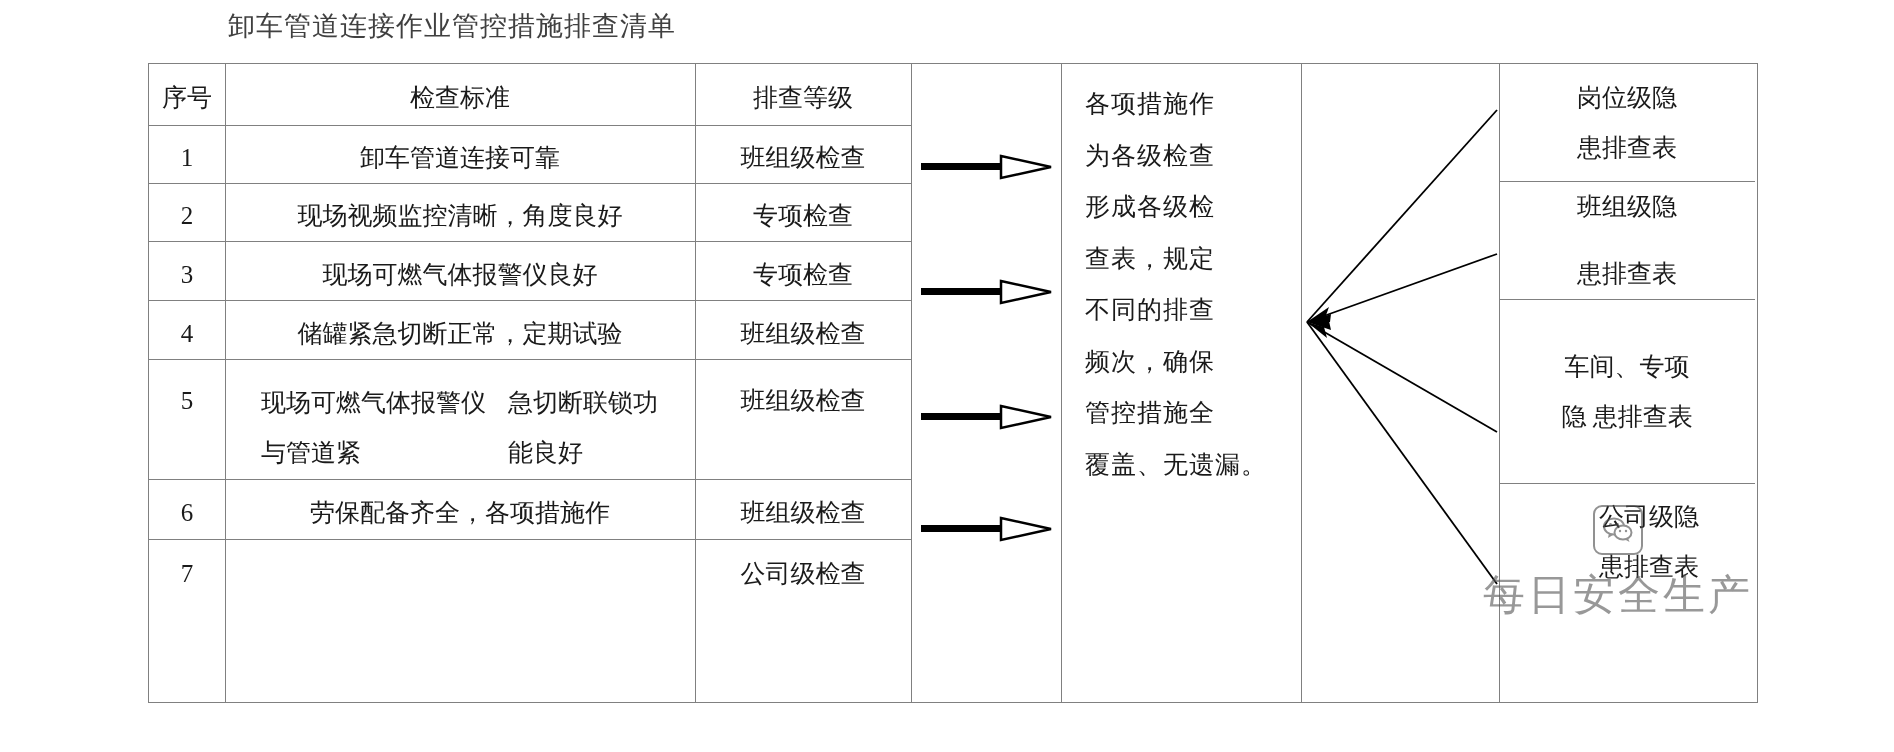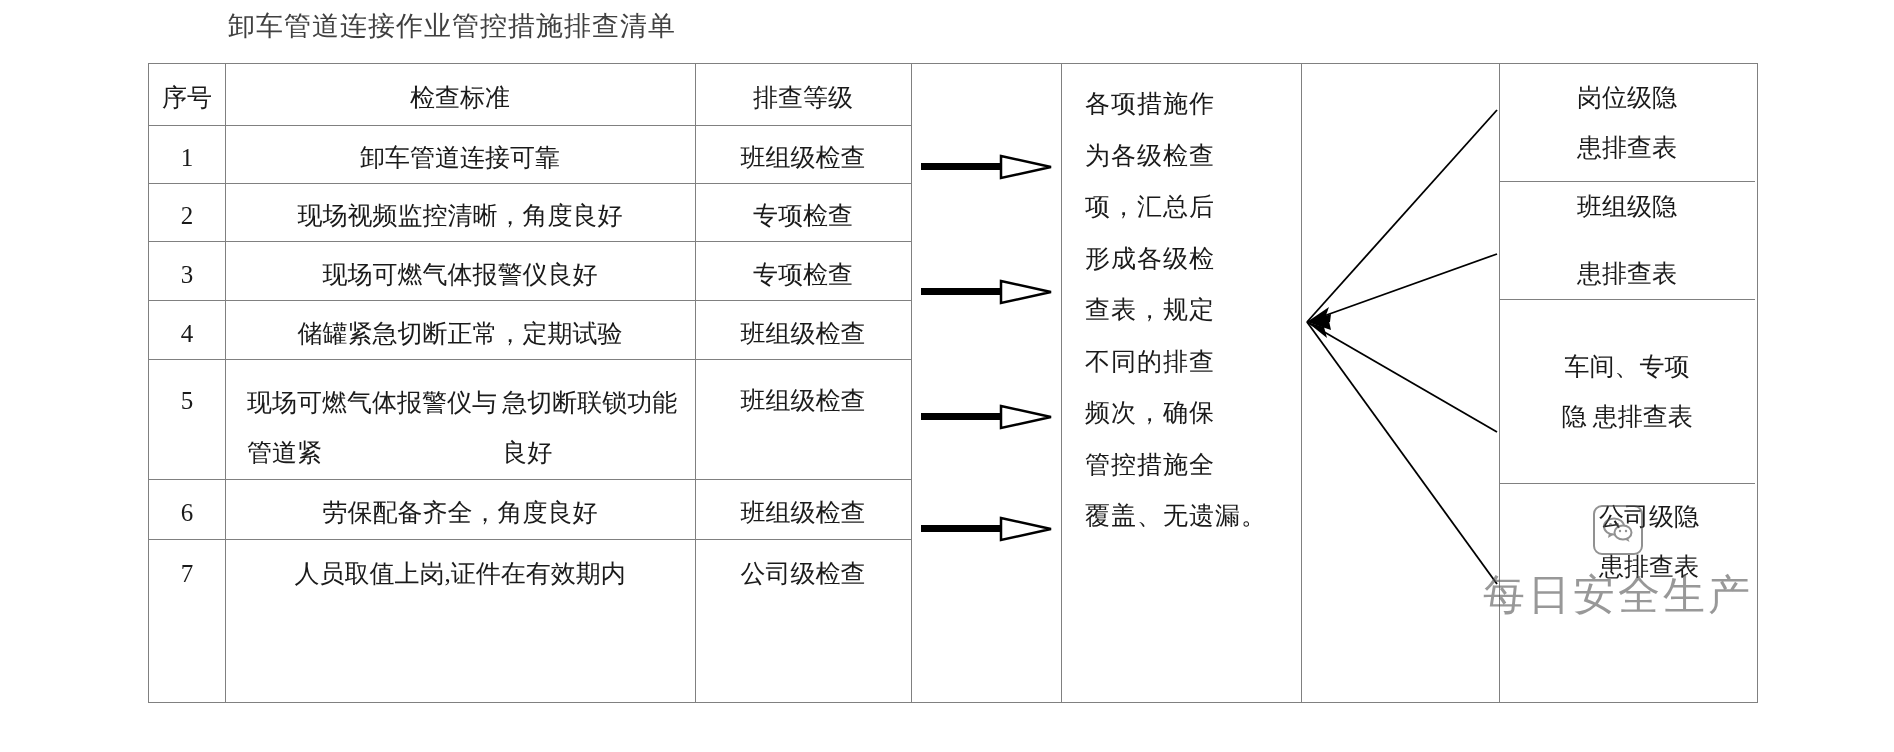--- a/index.html
+++ b/index.html
@@ -90,21 +90,21 @@
     padding: 0 6px;
   }
   .cell.c-idx   { left: 0px;   width: 76px; }
   .cell.c-std   { left: 76px;  width: 470px; }
   .cell.c-lvl   { left: 546px; width: 216px; }
 
   .cell.c-std.two-line {
     align-items: flex-start;
     justify-content: flex-start;
     text-align: left;
-    padding: 14px 16px 0 22px;
+    padding: 14px 16px 0 36px;
     line-height: 2.0;
   }
   .cell.c-idx.top-align,
   .cell.c-lvl.top-align {
     align-items: flex-start;
     padding-top: 18px;
   }
 
   
   .arrow-zone {
@@ -253,27 +253,26 @@
         <div class="cell c-idx top-align">5</div>
         <div class="cell c-std two-line">
           <div>现场可燃气体报警仪与管道紧</div>
           <div>急切断联锁功能良好</div>
         </div>
         <div class="cell c-lvl top-align">班组级检查</div>
       </div>
 
       <div class="trow" style="top:416px;height:60px;">
         <div class="cell c-idx">6</div>
-        <div class="cell c-std">劳保配备齐全，角度良好</div>
+        <div class="cell c-std">劳保配备齐全，各项措施作</div>
         <div class="cell c-lvl">班组级检查</div>
       </div>
 
       <div class="trow last" style="top:476px;height:60px;">
         <div class="cell c-idx">7</div>
-        <div class="cell c-std">人员取值上岗,证件在有效期内</div>
         <div class="cell c-lvl">公司级检查</div>
       </div>
 
     </div>
 
     <div class="arrow-zone">
 
       <div class="arrow" style="top:90px;">
         <svg width="132" height="26" viewBox="0 0 132 26">
           <rect x="0" y="9" width="82" height="7" fill="#000000"></rect>
@@ -300,21 +299,20 @@
           <rect x="0" y="9" width="82" height="7" fill="#000000"></rect>
           <polygon points="80,2 130,13 80,24" fill="#ffffff" stroke="#000000" stroke-width="2.5"></polygon>
         </svg>
       </div>
 
     </div>
 
     <div class="summary">
       <div class="sline">各项措施作</div>
       <div class="sline">为各级检查</div>
-      <div class="sline">项，汇总后</div>
       <div class="sline">形成各级检</div>
       <div class="sline">查表，规定</div>
       <div class="sline">不同的排查</div>
       <div class="sline">频次，确保</div>
       <div class="sline">管控措施全</div>
       <div class="sline">覆盖、无遗漏。</div>
     </div>
 
     <div class="fan-zone">
       <svg width="198" height="638" viewBox="0 0 198 638">

